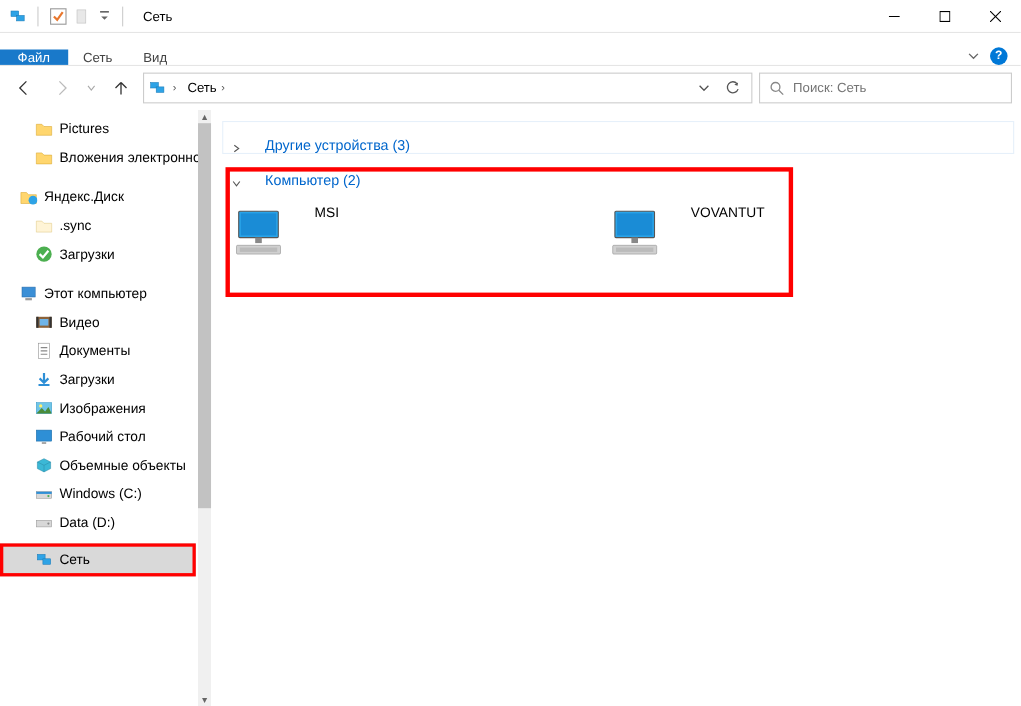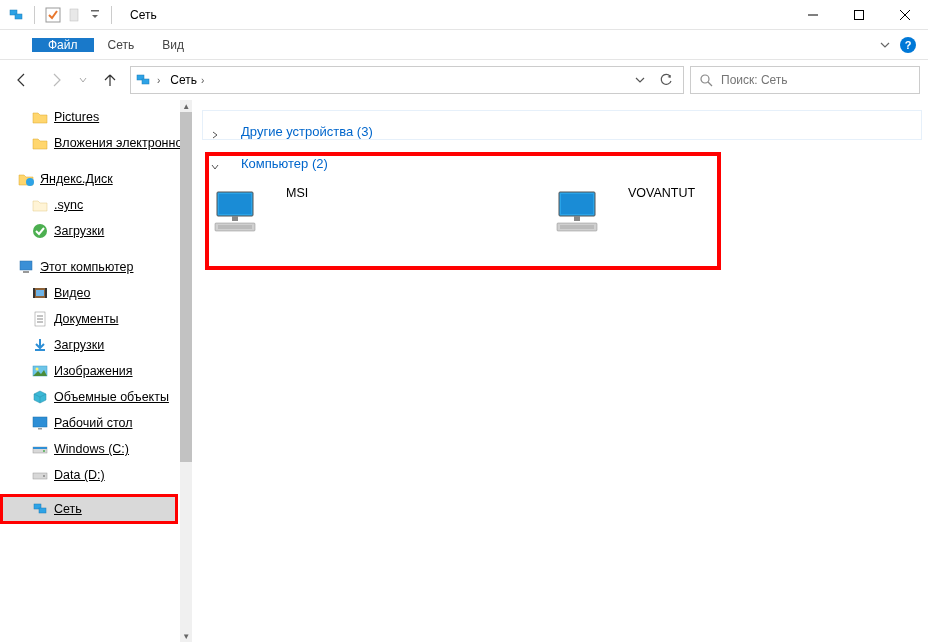--- a/index.html
+++ b/index.html
@@ -6,40 +6,40 @@
 body { background: #fff; width: 928px; height: 642px; overflow: hidden; font-size: 12px; color: #000; }
 
 .titlebar { height: 30px; display: flex; align-items: center; border-bottom: 1px solid #e5e5e5; }
 .titlebar-left { display: flex; align-items: center; gap: 6px; padding-left: 8px; }
 .titlebar-icon { width: 16px; height: 16px; display: flex; align-items: center; justify-content: center; }
 .qat-sep { width: 1px; height: 18px; background: #ccc; margin: 0 4px; }
 .titlebar-title { margin-left: 8px; font-size: 12px; }
 .titlebar-right { margin-left: auto; display: flex; }
 .win-btn { width: 46px; height: 30px; display: flex; align-items: center; justify-content: center; color: #333; }
 
-.ribbon { height: 30px; display: flex; align-items: center; border-bottom: 1px solid #e5e5e5; padding-left: 32px; }
+.ribbon { height: 30px; display: flex; align-items: flex-end; border-bottom: 1px solid #e5e5e5; }
 .file-tab { background: #1979ca; color: #fff; padding: 0 16px; display: flex; align-items: center; font-size: 12px; }
 .ribbon-tab { padding: 0 14px; display: flex; align-items: center; color: #444; font-size: 12px; }
 .ribbon-right { margin-left: auto; display: flex; align-items: center; gap: 10px; padding-right: 12px; }
 .help-circle { width: 16px; height: 16px; border-radius: 50%; background: #0078d7; color: #fff; display: flex; align-items: center; justify-content: center; font-size: 11px; font-weight: bold; }
 
 .navbar { height: 40px; display: flex; align-items: center; gap: 6px; padding: 0 8px; border-bottom: 0; }
 .nav-btn { width: 28px; height: 28px; display: flex; align-items: center; justify-content: center; color: #555; }
 .nav-btn.disabled { color: #bbb; }
 .addr-box { flex: 1; height: 28px; border: 1px solid #ccc; display: flex; align-items: center; padding: 0 4px; gap: 6px; }
 .addr-icon { width: 16px; height: 16px; }
 .addr-crumb { padding: 0 4px; display: flex; align-items: center; gap: 4px; }
 .addr-actions { margin-left: auto; display: flex; }
 .addr-act { width: 26px; height: 26px; display: flex; align-items: center; justify-content: center; color: #555; }
 .search-box { width: 230px; height: 28px; border: 1px solid #ccc; display: flex; align-items: center; padding: 0 8px; gap: 8px; color: #777; }
 .search-box input { border: none; outline: none; width: 100%; font-size: 12px; color: #333; }
 
 .body-area { display: flex; height: calc(642px - 100px); }
 .sidebar { width: 192px; height: 100%; overflow: hidden; display: flex; }
-.tree { width: 184px; overflow-y: auto; padding-top: 4px; text-decoration: underline; }
+.tree { width: 184px; overflow-y: auto; padding-top: 4px; }
 .scrollbar-track { width: 12px; background: #f0f0f0; position: relative; }
 .scrollbar-thumb { position: absolute; top: 12px; bottom: 180px; left: 0; right: 0; background: #c2c2c2; }
 .scrollbar-arrow { position: absolute; left: 0; right: 0; height: 12px; display: flex; align-items: center; justify-content: center; color: #666; font-size: 8px; }
 .scrollbar-arrow.up { top: 0; }
 .scrollbar-arrow.down { bottom: 0; }
 
 .tree-item { height: 26px; display: flex; align-items: center; gap: 6px; padding-left: 32px; font-size: 12.5px; white-space: nowrap; overflow: hidden; }
 .tree-item.root { padding-left: 18px; margin-top: 6px; }
 .tree-item.selected { background: #d9d9d9; border: 3px solid #ff0000; padding-left: 29px; width: 178px; height: 30px; }
 .tree-item .ti-icon { width: 16px; height: 16px; flex-shrink: 0; }
@@ -284,34 +284,34 @@
               <rect x="1" y="3" width="14" height="10" fill="#6ec5e8" stroke="#3a9bc7" stroke-width="0.5"></rect>
               <circle cx="5" cy="6" r="1.5" fill="#fff06e"></circle>
               <path d="M1 13 L6 8 L9 11 L12 7 L15 13 Z" fill="#4a8c3a"></path>
             </svg>
           </span>
           <span>Изображения</span>
         </div>
         <div class="tree-item">
           <span class="ti-icon">
             <svg width="16" height="16" viewBox="0 0 16 16">
+              <rect x="1" y="2" width="14" height="10" fill="#2e8fd6" stroke="#1a6ca8" stroke-width="0.5"></rect>
+              <rect x="6" y="13" width="4" height="1.5" fill="#999"></rect>
+            </svg>
+          </span>
+          <span>Рабочий стол</span>
+        </div>
+        <div class="tree-item">
+          <span class="ti-icon">
+            <svg width="16" height="16" viewBox="0 0 16 16">
               <path d="M8 2 L14 5 L14 11 L8 14 L2 11 L2 5 Z" fill="#3bb8d6" stroke="#2a8ca8" stroke-width="0.5"></path>
               <path d="M2 5 L8 8 L14 5 M8 8 L8 14" stroke="#2a8ca8" stroke-width="0.5" fill="none"></path>
             </svg>
           </span>
           <span>Объемные объекты</span>
-        </div>
-        <div class="tree-item">
-          <span class="ti-icon">
-            <svg width="16" height="16" viewBox="0 0 16 16">
-              <rect x="1" y="2" width="14" height="10" fill="#2e8fd6" stroke="#1a6ca8" stroke-width="0.5"></rect>
-              <rect x="6" y="13" width="4" height="1.5" fill="#999"></rect>
-            </svg>
-          </span>
-          <span>Рабочий стол</span>
         </div>
         <div class="tree-item">
           <span class="ti-icon">
             <svg width="16" height="16" viewBox="0 0 16 16">
               <rect x="1" y="6" width="14" height="6" fill="#d8d8d8" stroke="#999" stroke-width="0.5"></rect>
               <rect x="1" y="6" width="14" height="2" fill="#2e8fd6"></rect>
               <circle cx="12" cy="10" r="1" fill="#4caf50"></circle>
             </svg>
           </span>
           <span>Windows (C:)</span>

